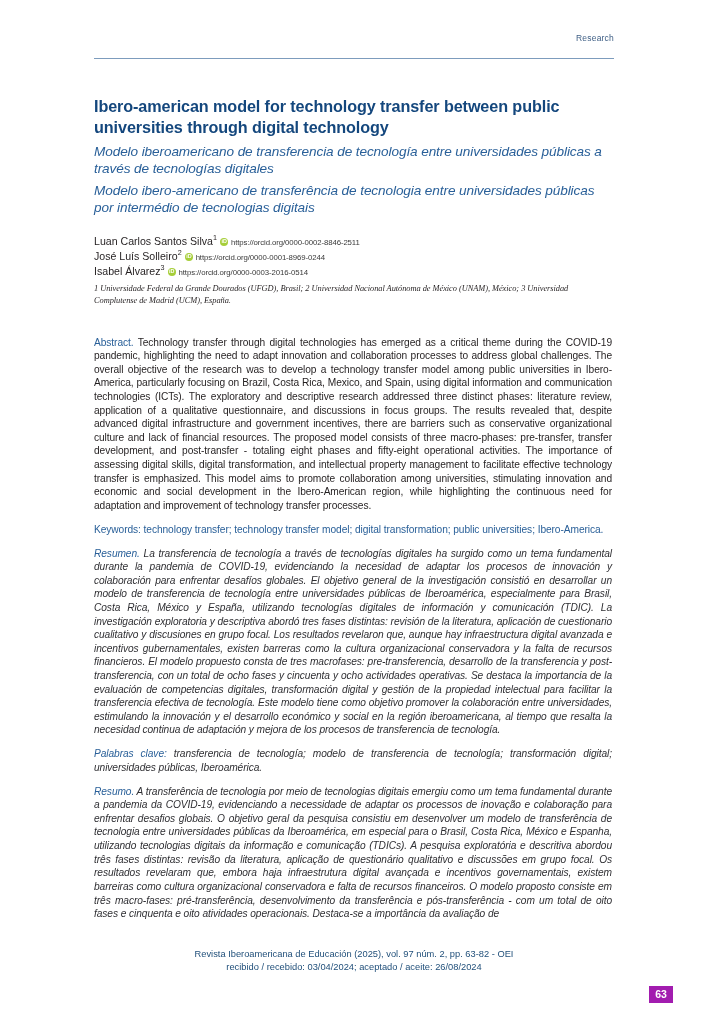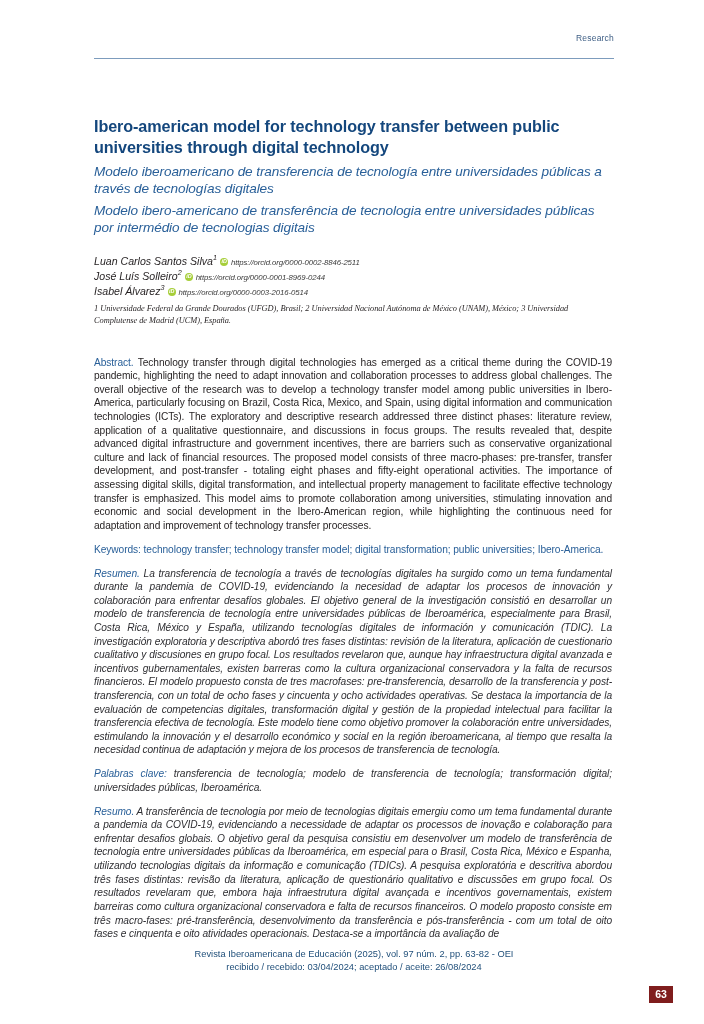--- a/index.html
+++ b/index.html
@@ -40,21 +40,21 @@
     top: 58px;
     width: 520px;
     height: 1px;
     background: #7d9cbd;
   }
 
   
   .col {
     position: absolute;
     left: 94px;
-    top: 116px;
+    top: 96px;
     width: 518px;
   }
 
   .title-en {
     font-size: 16.2px;
     line-height: 1.30;
     font-weight: bold;
     color: #14477d;
     margin: 0 0 5px 0;
     letter-spacing: -0.1px;
@@ -63,21 +63,21 @@
     font-size: 13.6px;
     line-height: 1.27;
     font-style: italic;
     color: #2a6099;
     margin: 0 0 4px 0;
     letter-spacing: -0.1px;
   }
   .title-pt { margin-bottom: 18px; }
 
   
-  .authors { margin-top: 14px; font-style: italic; }
+  .authors { margin-top: 14px; }
   .author-line {
     font-size: 10.6px;
     line-height: 1.42;
     color: #231f20;
     white-space: nowrap;
   }
   .author-name { font-size: 10.6px; }
   .sup {
     font-size: 7.2px;
     vertical-align: super;
@@ -169,21 +169,21 @@
   .footer .doi {
     color: #1f4e79;
     text-decoration: underline;
   }
   .folio {
     position: absolute;
     left: 648px;
     top: 985px;
     width: 26px;
     height: 19px;
-    background: #7f1d1d;
+    background: #a21caf;
     border: 1.6px solid #ffffff;
     box-sizing: border-box;
     color: #ffffff;
     font-size: 10.5px;
     font-weight: bold;
     text-align: center;
     line-height: 16px;
   }
 </style>
 </head>

